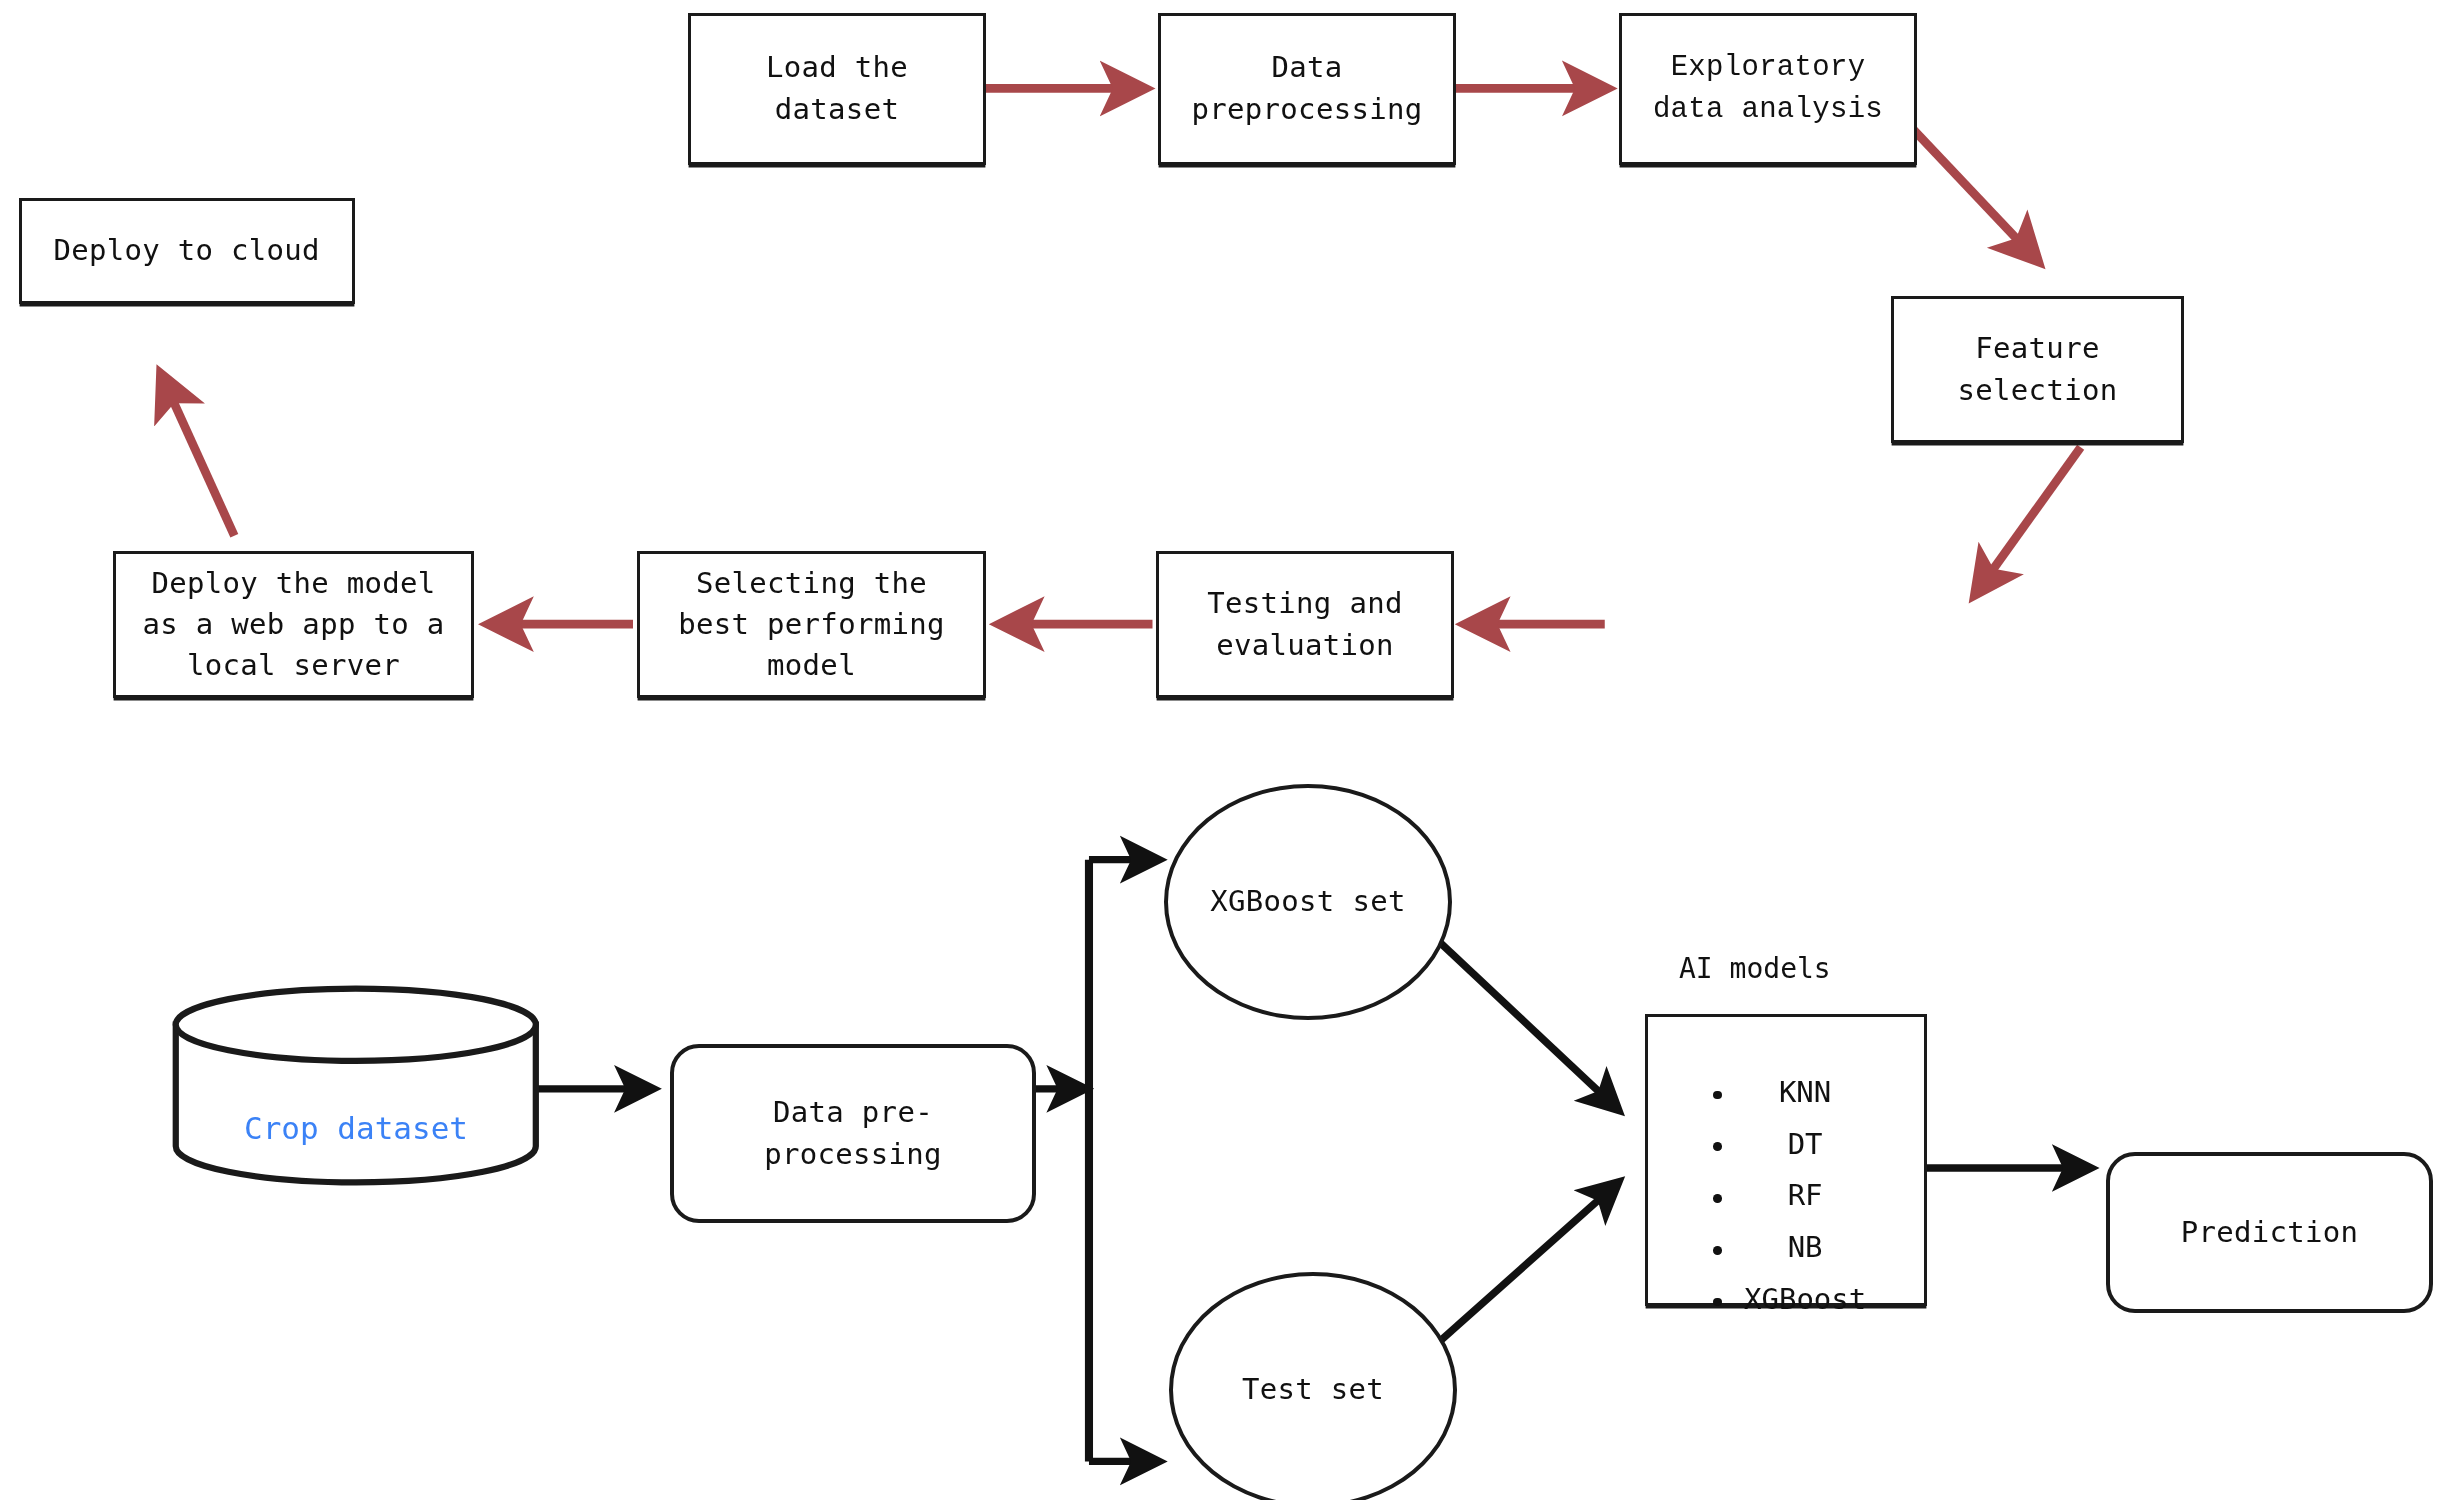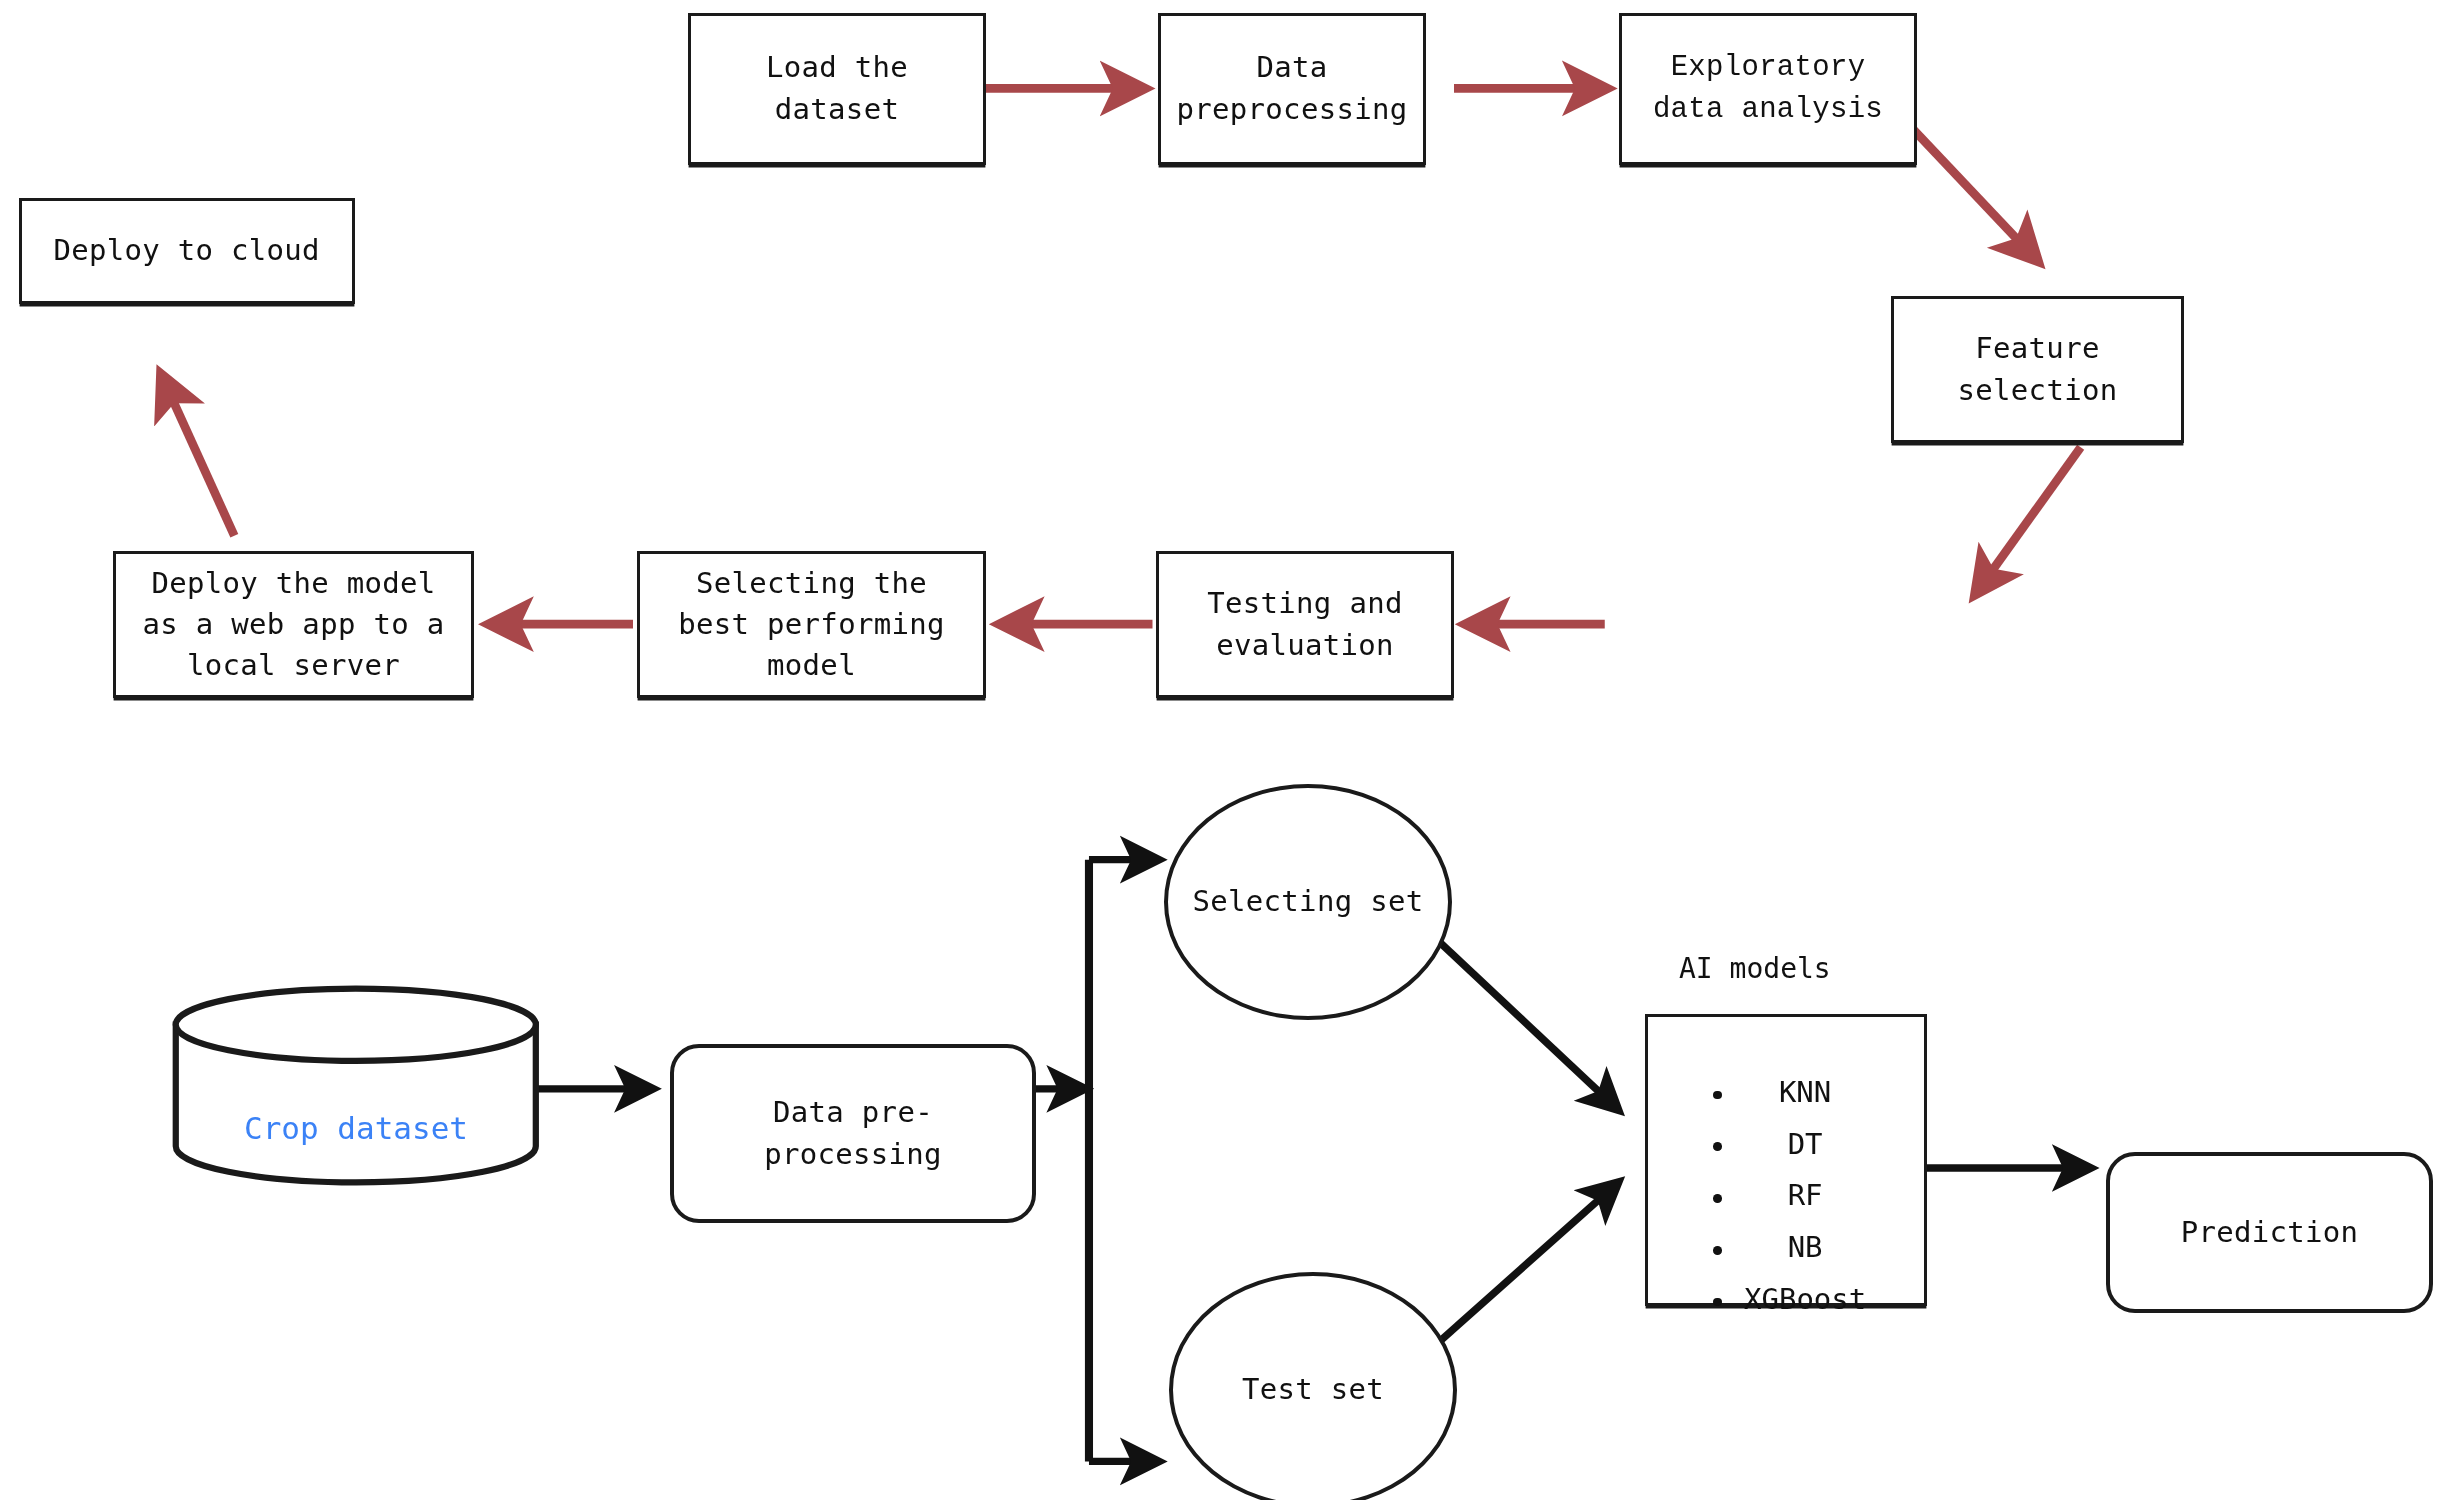--- a/index.html
+++ b/index.html
@@ -135,21 +135,21 @@
       <path d="M282,1645 L282,1840 A289,58 0 0 0 860,1840 L860,1645 Z"></path>
       <ellipse cx="571" cy="1645" rx="289" ry="58"></ellipse>
     </g>
   </svg>
 
   <div class="node rect-node" style="left:688px; top:12.5px; width:298px; height:152px;">
     <span class="txt">Load the
 dataset</span>
   </div>
 
-  <div class="node rect-node" style="left:1158px; top:12.5px; width:268px; height:152px;">
+  <div class="node rect-node" style="left:1158px; top:12.5px; width:298px; height:152px;">
     <span class="txt">Data
 preprocessing</span>
   </div>
 
   <div class="node rect-node" style="left:1619px; top:12.5px; width:298px; height:152px;font-family:Liberation Mono, monospace;">
     <span class="txt">Exploratory
 data analysis</span>
   </div>
 
   <div class="node rect-node" style="left:1891px; top:296px; width:293px; height:147px;text-align:center;">
@@ -182,21 +182,21 @@
   <div style="position:absolute; left:176px; top:1110px; width:360px;">
     <span class="cyl-label">Crop dataset</span>
   </div>
 
   <div class="node rounded-node" style="left:670px; top:1000px; width:366px; height:179px;">
     <span class="txt">Data pre-
 processing</span>
   </div>
 
   <div class="node ellipse-node" style="left:1164px; top:784px; width:288px; height:236px;">
-    <span class="txt">Selecting set</span>
+    <span class="txt">XGBoost set</span>
   </div>
 
   <div class="node ellipse-node" style="left:1169px; top:1272px; width:288px; height:236px;">
     <span class="txt">Test set</span>
   </div>
 
   <div class="free-label" style="left:1679px; top:952px;">AI models</div>
 
   <div class="node rect-node" style="left:1645px; top:1014px; width:282px; height:292px; display:block;">
     <ul class="models-list" style="left:60px; top:60px;">

